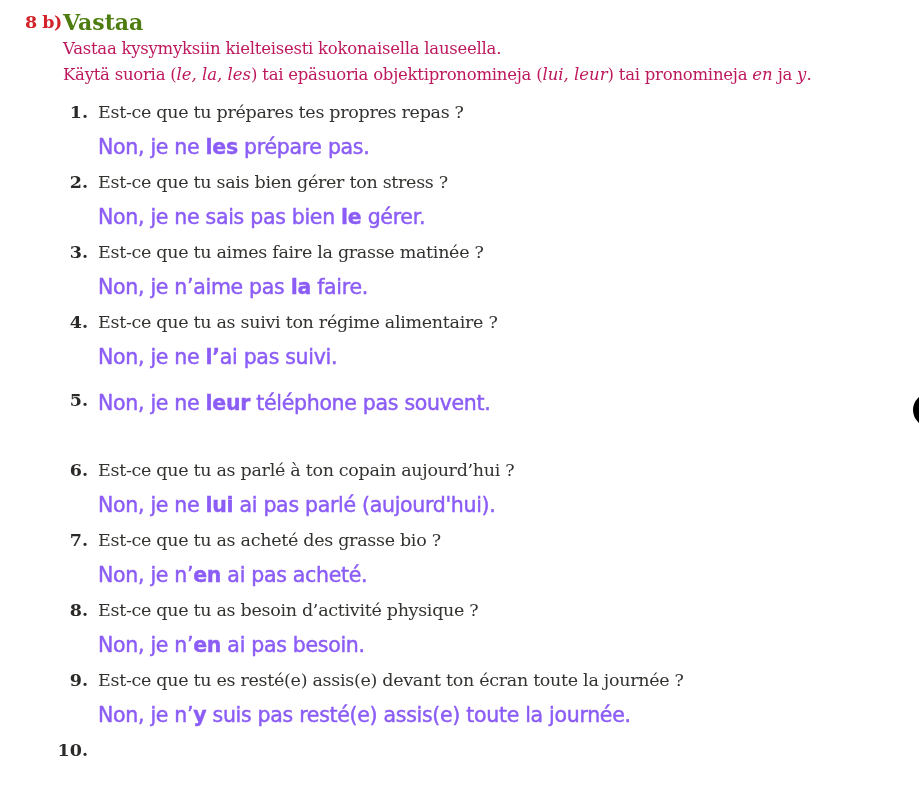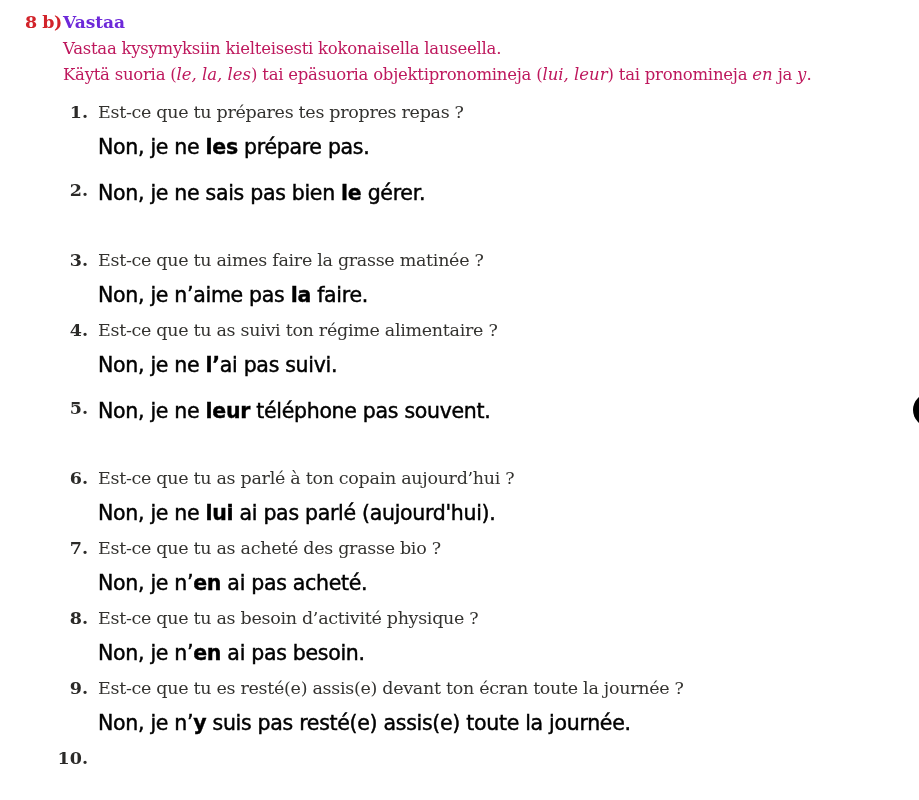--- a/index.html
+++ b/index.html
@@ -31,23 +31,23 @@
     position: absolute;
     left: 25px;
     top: 0;
     font-weight: 700;
     font-size: 17.5px;
     line-height: 27px;
     letter-spacing: -0.5px;
   }
   .title {
     font-weight: 700;
-    font-size: 17px;
+    font-size: 22px;
     line-height: 27px;
-    color: #6d28d9;
+    color: #4d7c0f;
   }
   .instr {
     font-size: 16.5px;
     line-height: 26px;
     letter-spacing: -0.25px;
     white-space: nowrap;
     color: #be185d;
   }
   .instr i { letter-spacing: 0; }
   
@@ -78,21 +78,21 @@
     color: #2b2a28;
     letter-spacing: 0;
   }
   .a-line {
     margin-top: 8px;
     font-family: "DejaVu Sans", "Liberation Sans", sans-serif;
     font-size: 20.5px;
     line-height: 30px;
     letter-spacing: -0.3px;
     white-space: nowrap;
-    color: #000000;
+    color: #8b5cf6;
     -webkit-text-stroke: 0.45px currentColor;
   }
   .a-line b {
     font-weight: 700;
     -webkit-text-stroke: 0.35px currentColor;
   }
   
   .edge-circle {
     position: absolute;
     top: 393px;
@@ -116,21 +116,21 @@
 
   <ol class="items">
       <li class="item">
     <div class="q-line">
       <span class="num">1.</span><span class="q-text">Est-ce que tu prépares tes propres repas ?</span>
     </div>
     <div class="a-line"><span>Non, je ne </span><b>les</b><span> prépare pas.</span></div>
   </li>
       <li class="item">
     <div class="q-line">
-      <span class="num">2.</span>
+      <span class="num">2.</span><span class="q-text">Est-ce que tu sais bien gérer ton stress ?</span>
     </div>
     <div class="a-line"><span>Non, je ne sais pas bien </span><b>le</b><span> gérer.</span></div>
   </li>
       <li class="item">
     <div class="q-line">
       <span class="num">3.</span><span class="q-text">Est-ce que tu aimes faire la grasse matinée ?</span>
     </div>
     <div class="a-line"><span>Non, je n’aime pas </span><b>la</b><span> faire.</span></div>
   </li>
       <li class="item">

